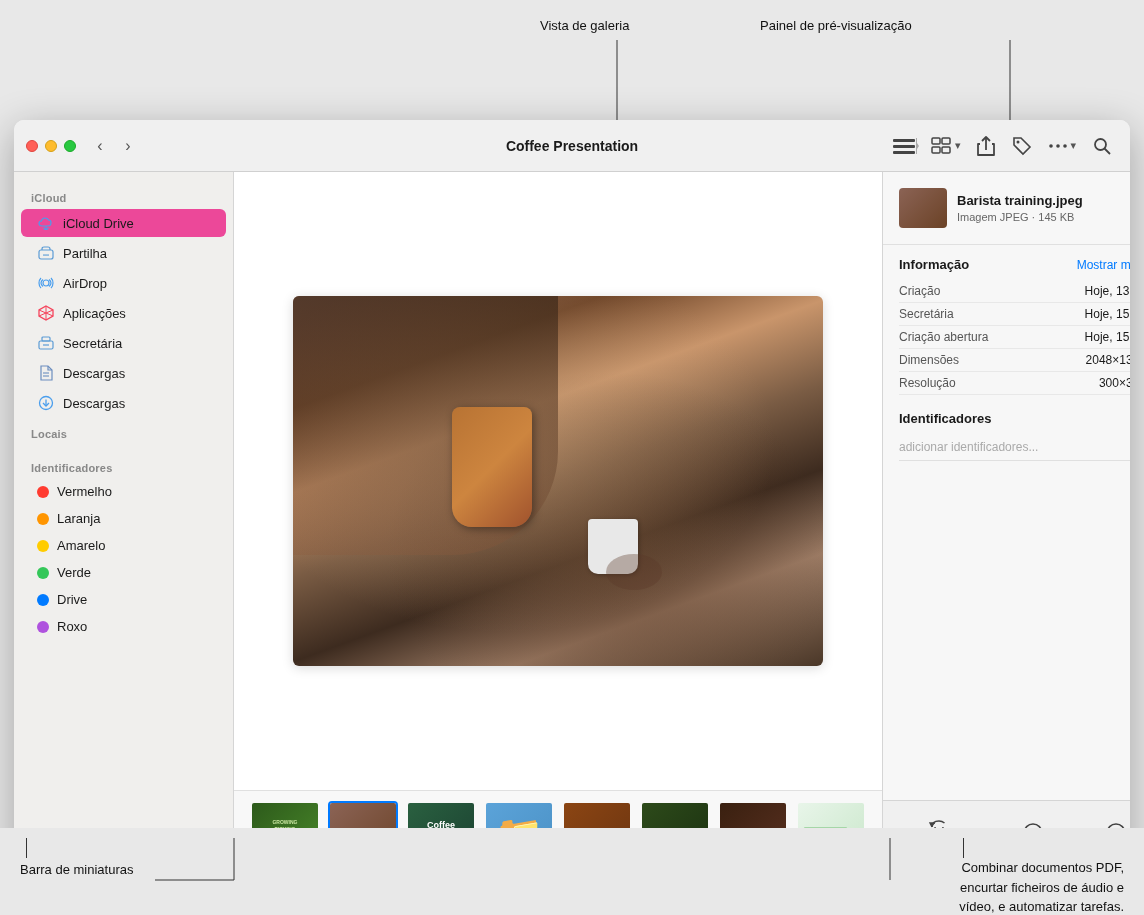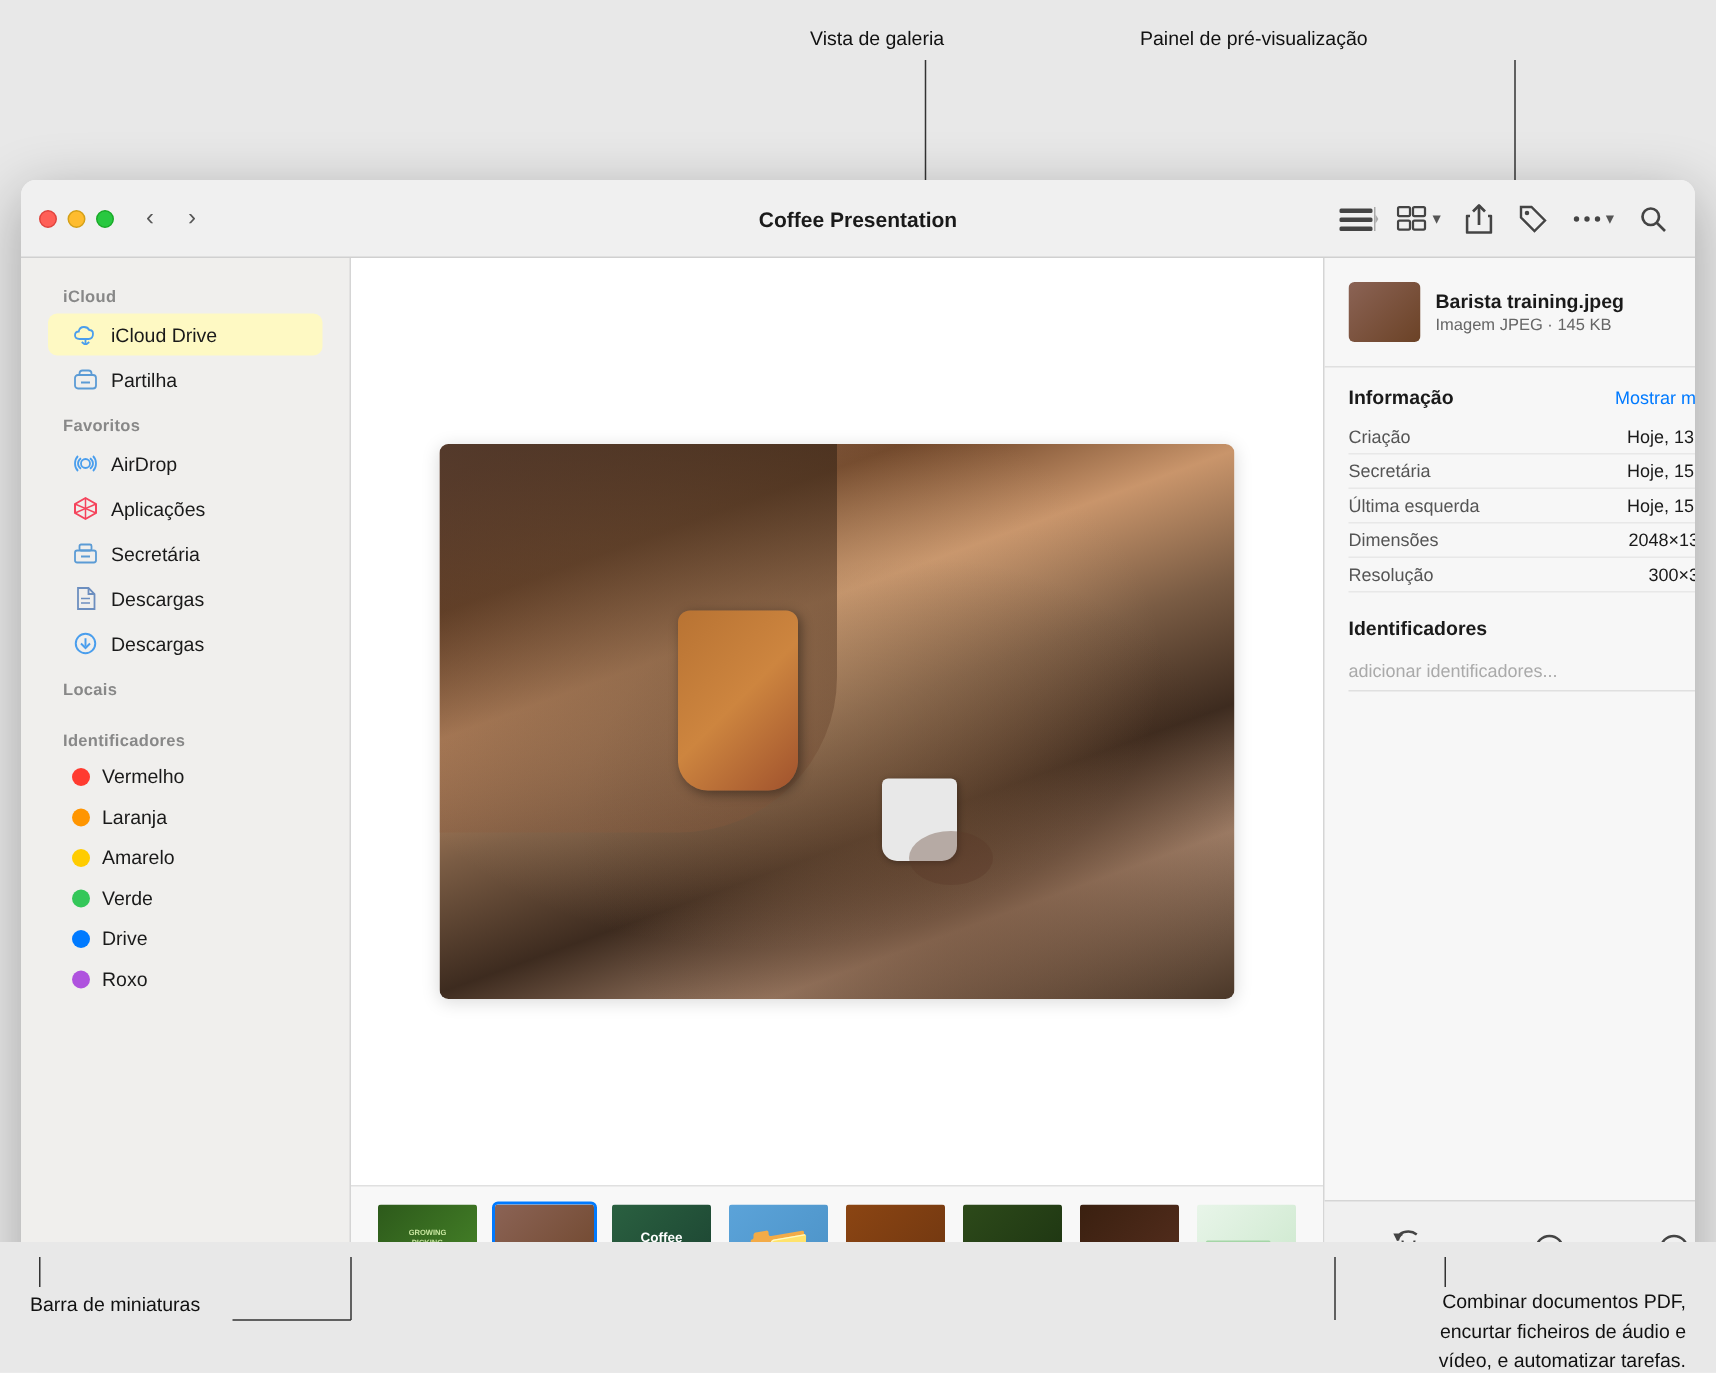--- a/index.html
+++ b/index.html
@@ -111,21 +111,21 @@
       overflow: hidden;
     }
 
     
     .sidebar {
       width: 220px;
       background: #f0efed;
       border-right: 1px solid #d5d5d5;
       display: flex;
       flex-direction: column;
-      padding: 10px 12px;
+      padding: 10px 1px;
       flex-shrink: 0;
       overflow-y: auto;
     }
     .sidebar-section-label {
       font-size: 11px;
       font-weight: 700;
       color: #888;
       padding: 10px 16px 4px;
       text-transform: none;
       letter-spacing: 0.02em;
@@ -135,21 +135,21 @@
       align-items: center;
       padding: 5px 16px;
       font-size: 13px;
       color: #1a1a1a;
       cursor: pointer;
       border-radius: 6px;
       margin: 1px 6px;
       gap: 8px;
     }
     .sidebar-item.active {
-      background: #fef9c3;
+      background: #ec4899;
     }
     .sidebar-icon {
       width: 18px;
       height: 18px;
       display: flex;
       align-items: center;
       justify-content: center;
       font-size: 14px;
       flex-shrink: 0;
     }
@@ -557,21 +557,20 @@
         <div class="sidebar-icon partilha">
           <svg width="16" height="14" viewBox="0 0 16 14">
             <rect x="1" y="4" width="14" height="9" rx="2" stroke="#5b9bd5" stroke-width="1.2" fill="none"></rect>
             <path d="M4,4 L4,3 Q4,1 6,1 L10,1 Q12,1 12,3 L12,4" stroke="#5b9bd5" stroke-width="1.2" fill="none"></path>
             <line x1="5" y1="9" x2="11" y2="9" stroke="#5b9bd5" stroke-width="1.2"></line>
           </svg>
         </div>
         <span>Partilha</span>
       </div>
 
-      <div class="sidebar-section-label">Favoritos</div>
       <div class="sidebar-item">
         <div class="sidebar-icon airdrop">
           <svg width="16" height="14" viewBox="0 0 16 14">
             <circle cx="8" cy="7" r="3" stroke="#4a9eed" stroke-width="1.2" fill="none"></circle>
             <path d="M3,12 Q1,10 1,7 Q1,4 3,2" stroke="#4a9eed" stroke-width="1.2" fill="none"></path>
             <path d="M13,12 Q15,10 15,7 Q15,4 13,2" stroke="#4a9eed" stroke-width="1.2" fill="none"></path>
             <path d="M5,10.5 Q3,9 3,7 Q3,5 5,3.5" stroke="#4a9eed" stroke-width="1.2" fill="none"></path>
             <path d="M11,10.5 Q13,9 13,7 Q13,5 11,3.5" stroke="#4a9eed" stroke-width="1.2" fill="none"></path>
           </svg>
         </div>
@@ -735,21 +734,21 @@
 
         <div class="info-row">
           <span class="info-label">Criação</span>
           <span class="info-value">Hoje, 13:34</span>
         </div>
         <div class="info-row">
           <span class="info-label">Secretária</span>
           <span class="info-value">Hoje, 15:54</span>
         </div>
         <div class="info-row">
-          <span class="info-label">Última esquerda</span>
+          <span class="info-label">Criação abertura</span>
           <span class="info-value">Hoje, 15:54</span>
         </div>
         <div class="info-row">
           <span class="info-label">Dimensões</span>
           <span class="info-value">2048×1366</span>
         </div>
         <div class="info-row">
           <span class="info-label">Resolução</span>
           <span class="info-value">300×300</span>
         </div>

